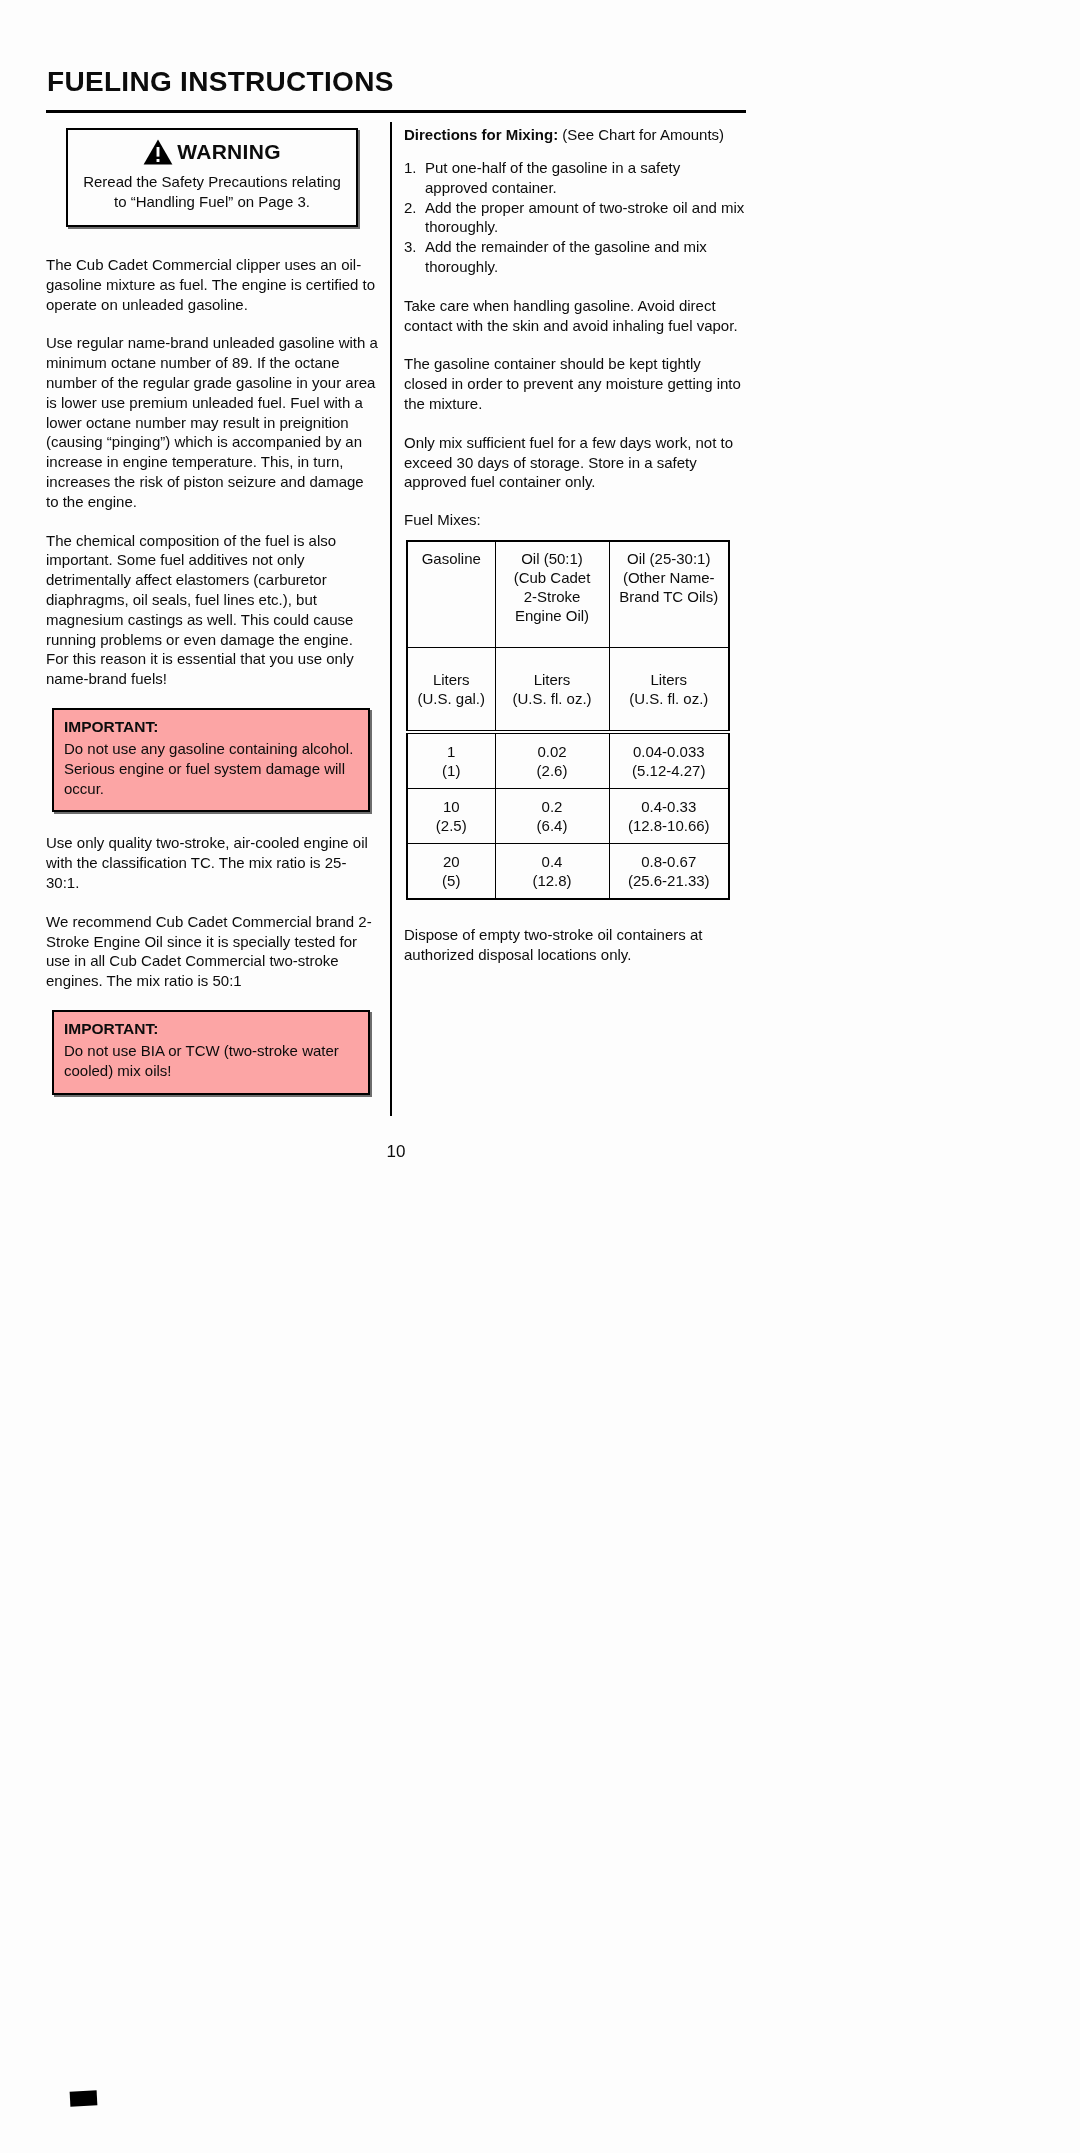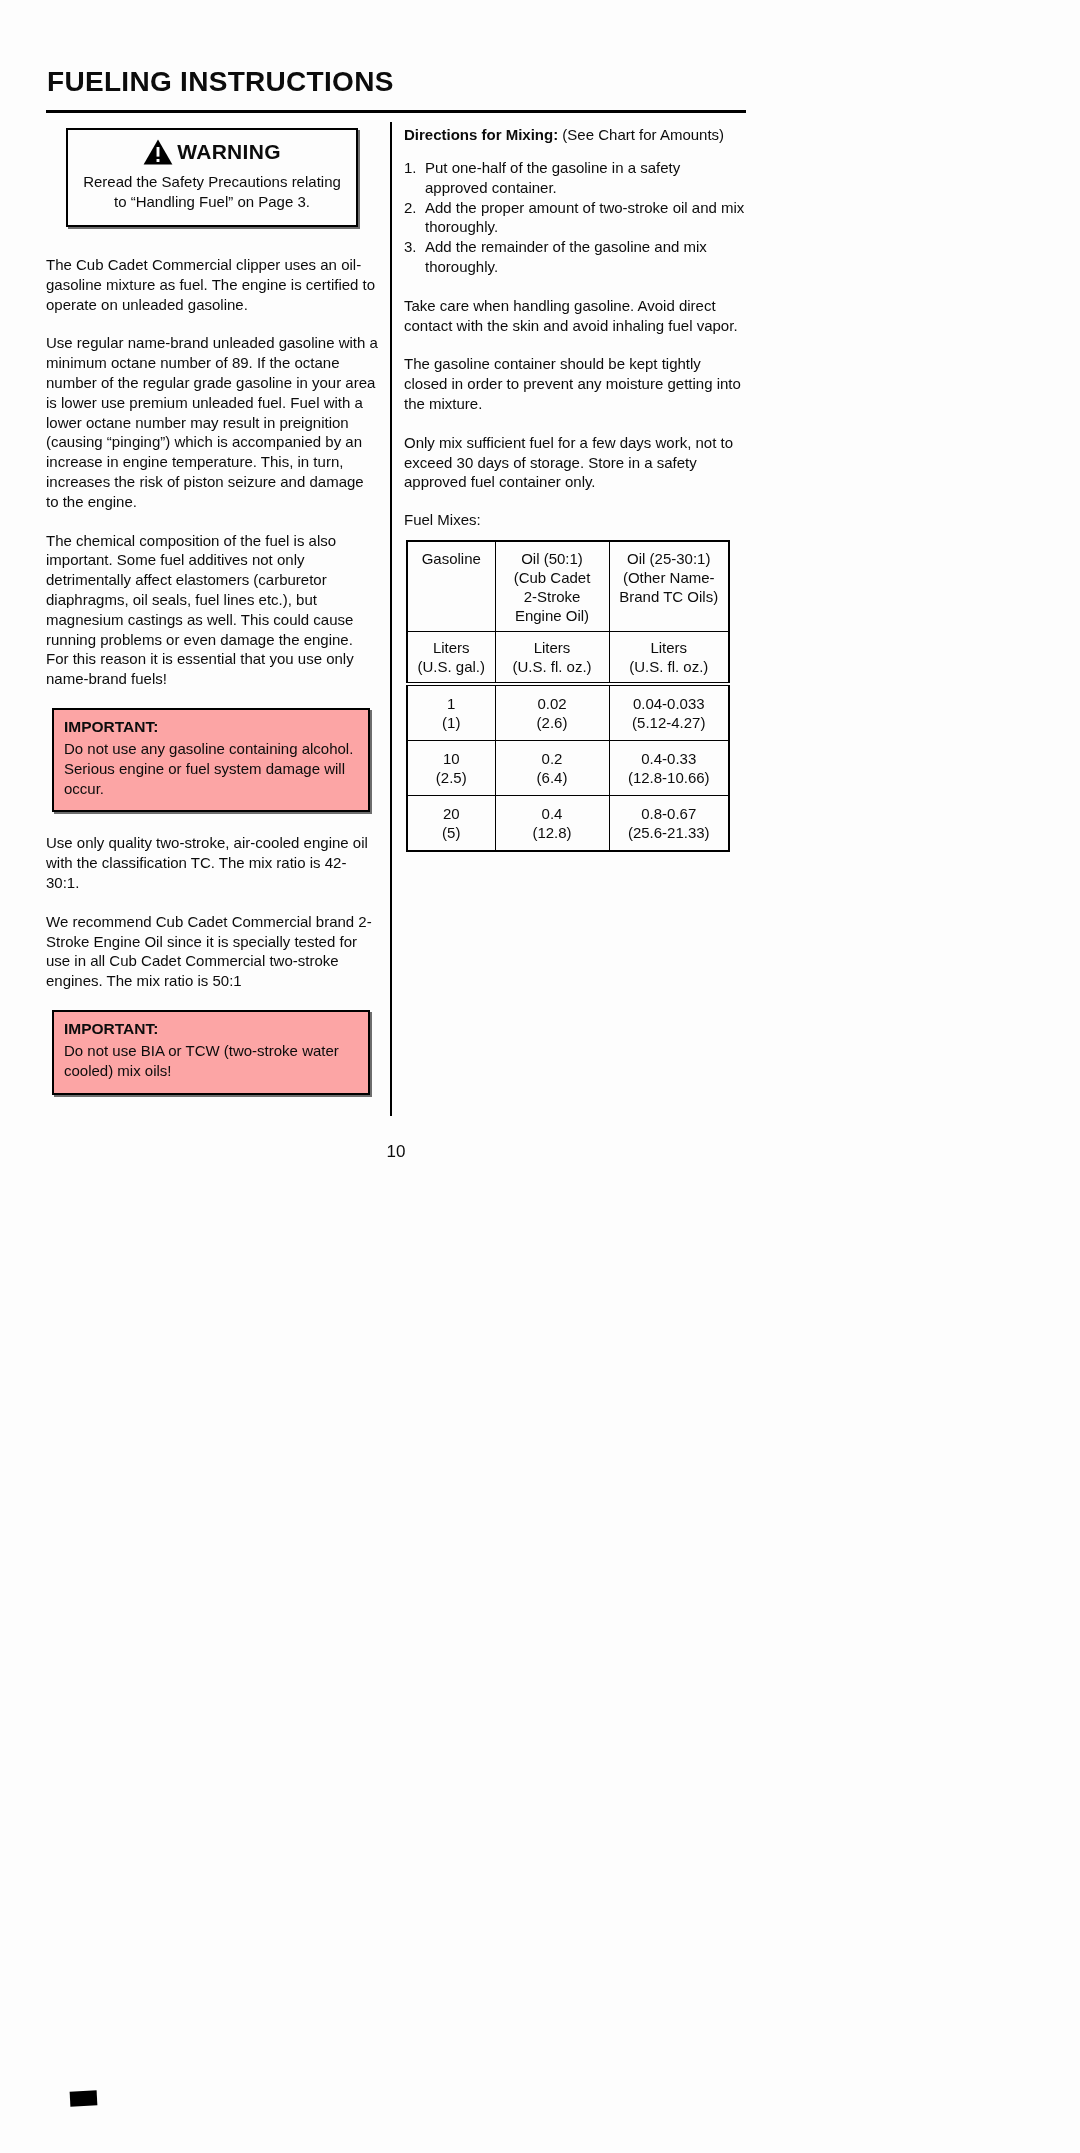--- a/index.html
+++ b/index.html
@@ -48,21 +48,21 @@
 
   table.fuel-table {
     border-collapse:collapse; table-layout:fixed; width:322px;
     font-size:15px; line-height:19px; margin:2px 0 0 2px;
     border:2px solid #000;
   }
   .fuel-table col.c1 { width:88px; }
   .fuel-table col.c2 { width:114px; }
   .fuel-table col.c3 { width:120px; }
   .fuel-table th, .fuel-table td {
-    border:1.6px solid #000; text-align:center; padding:6px 2px;
+    border:1.6px solid #000; text-align:center; padding:22px 2px;
     font-weight:400; white-space:pre-line; vertical-align:middle;
   }
   .fuel-table tr.hdr th { vertical-align:top; padding-top:7px; }
   .fuel-table tr.subhdr th { border-bottom:4px double #000; }
   .fuel-table tbody td { padding:8px 2px; }
 
   .dispose { margin-top:25px; }
   .page-num { text-align:center; font-size:17px; margin-top:26px; }
   .scan-artifact { position:absolute; left:70px; top:2091px; width:27px; height:15px; background:#000; transform:rotate(-3deg); }
 </style>
@@ -93,21 +93,21 @@
 
       <p class="para">The Cub Cadet Commercial clipper uses an oil-gasoline mixture as fuel. The engine is certified to operate on unleaded gasoline.</p>
       <p class="para">Use regular name-brand unleaded gasoline with a minimum octane number of 89. If the octane number of the regular grade gasoline in your area is lower use premium unleaded fuel. Fuel with a lower octane number may result in preignition (causing “pinging”) which is accompanied by an increase in engine temperature. This, in turn, increases the risk of piston seizure and damage to the engine.</p>
       <p class="para">The chemical composition of the fuel is also important. Some fuel additives not only detrimentally affect elastomers (carburetor diaphragms, oil seals, fuel lines etc.), but magnesium castings as well. This could cause running problems or even damage the engine. For this reason it is essential that you use only name-brand fuels!</p>
 
       <div class="important-box">
         <div class="important-head">IMPORTANT:</div>
         <div class="important-body">Do not use any gasoline containing alcohol. Serious engine or fuel system damage will occur.</div>
       </div>
 
-      <p class="para">Use only quality two-stroke, air-cooled engine oil with the classification TC. The mix ratio is 42-30:1.</p>
+      <p class="para">Use only quality two-stroke, air-cooled engine oil with the classification TC. The mix ratio is 25-30:1.</p>
       <p class="para">We recommend Cub Cadet Commercial brand 2-Stroke Engine Oil since it is specially tested for use in all Cub Cadet Commercial two-stroke engines. The mix ratio is 50:1</p>
 
       <div class="important-box">
         <div class="important-head">IMPORTANT:</div>
         <div class="important-body">Do not use BIA or TCW (two-stroke water cooled) mix oils!</div>
       </div>
 
     </div>
 
     <div class="divider"></div>
@@ -184,20 +184,21 @@
             <td>20
 (5)</td>
             <td>0.4
 (12.8)</td>
             <td>0.8-0.67
 (25.6-21.33)</td>
           </tr>
         </tbody>
       </table>
 
+      <p class="para dispose">Dispose of empty two-stroke oil containers at authorized disposal locations only.</p>
 
     </div>
   </div>
 
   <div class="page-num">10</div>
 </div>
 
 <div class="scan-artifact"></div>
 
 </body></html>

